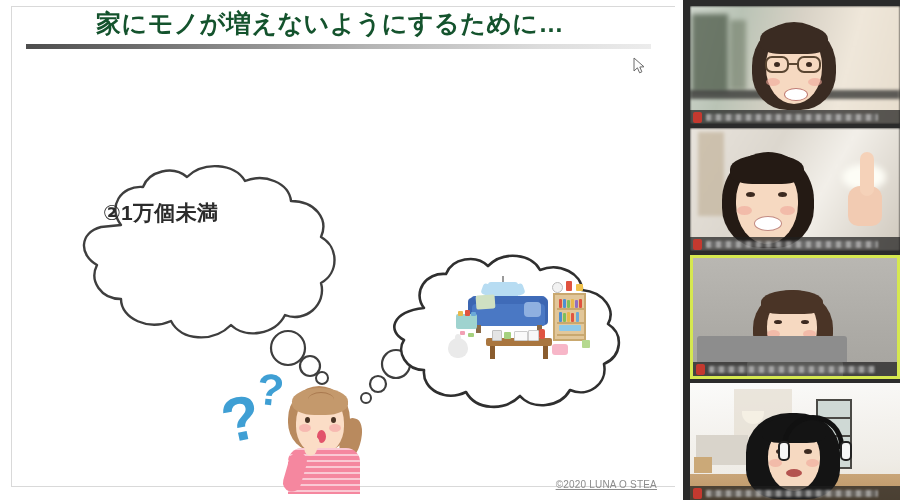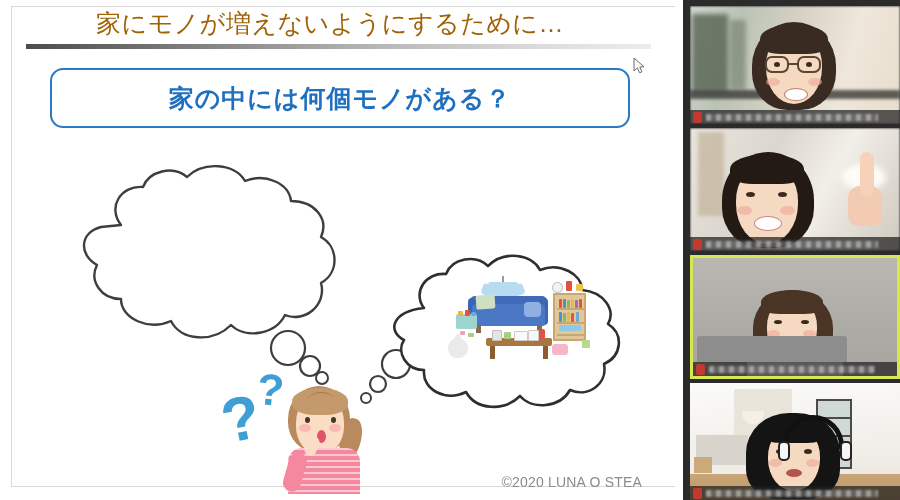--- a/index.html
+++ b/index.html
@@ -4,21 +4,21 @@
 <style>
   html,body{margin:0;padding:0;background:#fff;}
   body{width:900px;height:500px;overflow:hidden;font-family:"Liberation Sans","DejaVu Sans",sans-serif;}
   #app{position:relative;width:900px;height:500px;background:#ffffff;}
 
   
   .slide{position:absolute;left:0;top:0;width:683px;height:500px;background:#ffffff;overflow:hidden;}
   .slide-frame{position:absolute;left:11px;top:6px;width:664px;height:481px;border:1px solid #d9d9d9;border-right:none;box-sizing:border-box;background:#fff;}
 
   .slide-title{position:absolute;left:30px;top:7px;width:600px;height:33px;
-    font-size:25px;font-weight:normal;color:#a16207;letter-spacing:.5px;
+    font-size:25px;font-weight:bold;color:#14532d;letter-spacing:.5px;
     text-align:center;line-height:33px;white-space:nowrap;}
 
   .title-rule{position:absolute;left:26px;top:44px;width:625px;height:5px;
     background:linear-gradient(to right,#4d4d4d 0%,#6e6e6e 18%,#b5b5b5 55%,#dcdcdc 82%,#ececec 100%);}
 
   .q-box{position:absolute;left:50px;top:68px;width:580px;height:60px;
     border:2.5px solid #2b79c2;border-radius:13px;background:#fff;box-sizing:border-box;}
   .q-text{position:absolute;left:0;top:0;width:100%;height:100%;
     display:flex;align-items:center;justify-content:center;
     font-size:25px;font-weight:bold;color:#1f6fc0;letter-spacing:1px;white-space:nowrap;}
@@ -85,21 +85,21 @@
   .eyeL{position:absolute;left:27px;top:35px;width:5px;height:6px;background:#4a3526;border-radius:50%;}
   .eyeR{position:absolute;left:53px;top:35px;width:5px;height:6px;background:#4a3526;border-radius:50%;}
   .mouth{position:absolute;left:39px;top:48px;width:9px;height:13px;background:#e2536b;border-radius:50%;}
   .body{position:absolute;left:10px;top:66px;width:72px;height:46px;background:#f5879f;border-radius:14px 14px 0 0;}
   .stripes{position:absolute;left:10px;top:66px;width:72px;height:46px;border-radius:14px 14px 0 0;overflow:hidden;
     background:repeating-linear-gradient(to bottom,rgba(255,255,255,.55) 0 2px,transparent 2px 6px);}
   .armR{position:absolute;left:8px;top:70px;width:18px;height:40px;background:#f5879f;border-radius:9px;transform:rotate(16deg);}
   .hand{position:absolute;left:28px;top:54px;width:12px;height:20px;background:#fbddc6;border-radius:6px;transform:rotate(22deg);}
   .finger{position:absolute;left:33px;top:47px;width:5px;height:14px;background:#fbddc6;border-radius:3px;transform:rotate(16deg);}
 
-  .copyright{position:absolute;right:41px;bottom:10px;font-size:14px;color:#8c8c8c;white-space:nowrap;letter-spacing:.2px;}
+  .copyright{position:absolute;right:26px;bottom:10px;font-size:10px;color:#8c8c8c;white-space:nowrap;letter-spacing:.2px;text-decoration:underline;}
 
   
   .cursor{position:absolute;left:633px;top:57px;width:14px;height:18px;}
 
   
   .vpanel{position:absolute;left:683px;top:0;width:217px;height:500px;background:#2b2b2b;}
   .tile{position:absolute;left:7px;width:210px;overflow:hidden;background:#000;}
   .tile.active{border:3px solid #d6e84f;box-sizing:border-box;}
   .t1{top:6px;height:118px;}
   .t2{top:128px;height:123px;}
@@ -162,32 +162,30 @@
 <body>
 
 <div id="app">
 
   <div class="slide">
     <div class="slide-frame"></div>
 
     <div class="slide-title">家にモノが増えないようにするために…</div>
     <div class="title-rule"></div>
 
-    <div class="q-box">
-      <div class="q-text">家の中には何個モノがある？</div>
-    </div>
 
     <div class="cloud-a">
       <svg width="300" height="185" viewBox="0 0 300 185">
         <path d="M58,62 C44,44 58,22 80,24 C86,8 110,2 124,14 C140,-2 172,0 182,18
                  C202,10 226,20 228,38 C252,38 266,56 258,74 C276,84 276,110 258,120
                  C264,142 242,160 222,152 C212,172 182,176 168,162 C150,180 118,178 108,158
                  C86,168 58,156 58,136 C38,136 26,118 34,102 C16,92 16,70 38,64 Z" fill="#ffffff" stroke="#3e3e3e" stroke-width="2.4" stroke-linejoin="round"></path>
       </svg>
       <div class="options">
+        <div class="opt">②1万個未満</div>
       </div>
     </div>
 
     <div class="bubbles">
       <svg width="170" height="90" viewBox="0 0 170 90">
         <circle cx="30" cy="18" r="17" fill="#fff" stroke="#3e3e3e" stroke-width="2.2"></circle>
         <circle cx="52" cy="36" r="10" fill="#fff" stroke="#3e3e3e" stroke-width="2.2"></circle>
         <circle cx="64" cy="48" r="6" fill="#fff" stroke="#3e3e3e" stroke-width="2"></circle>
         <circle cx="138" cy="34" r="14" fill="#fff" stroke="#3e3e3e" stroke-width="2.2"></circle>
         <circle cx="120" cy="54" r="8" fill="#fff" stroke="#3e3e3e" stroke-width="2.2"></circle>

